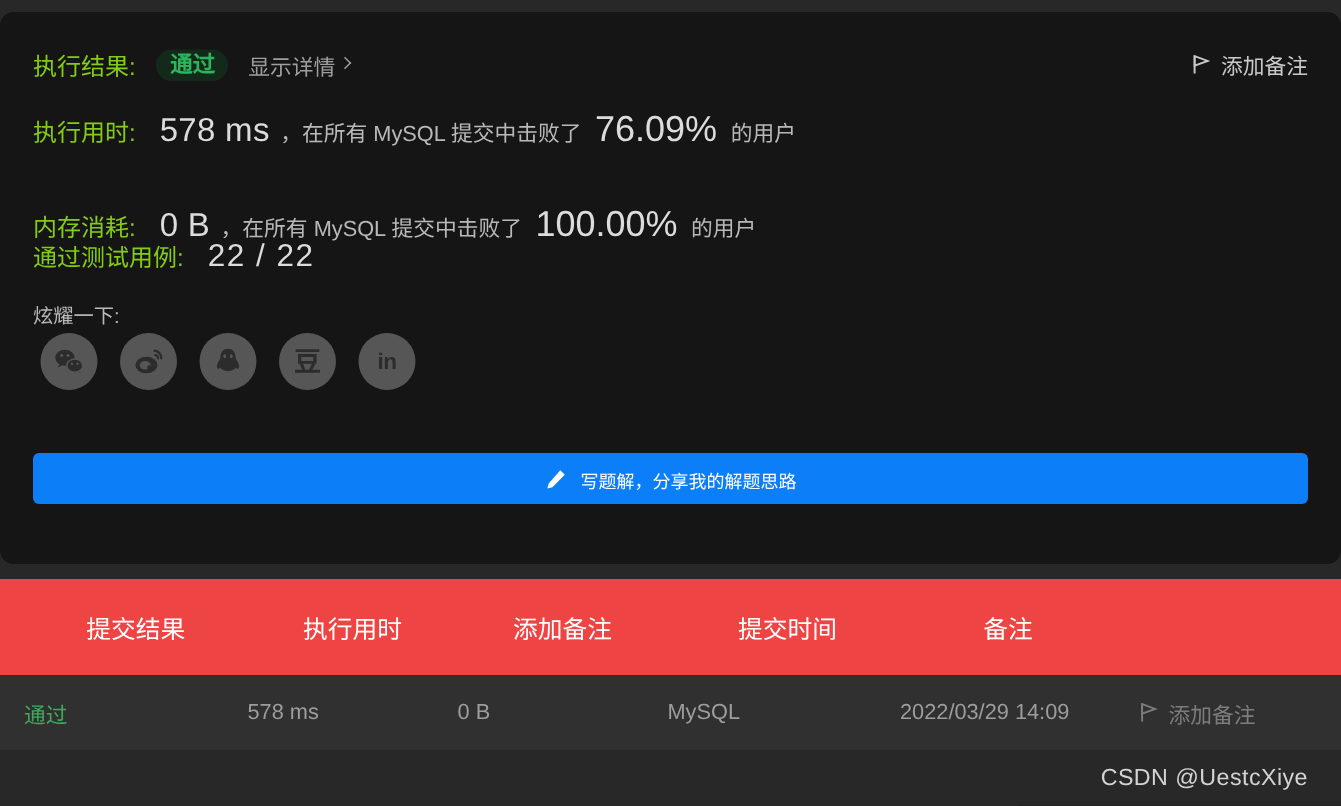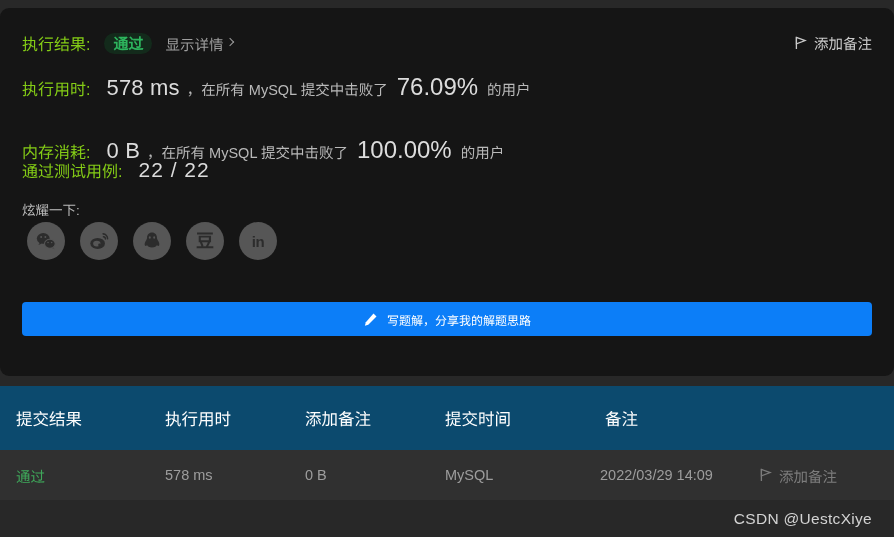--- a/index.html
+++ b/index.html
@@ -203,21 +203,22 @@
     top: 386px;
     width: 894px;
   }
   .thead, .trow {
     display: flex;
     align-items: center;
     box-sizing: border-box;
   }
   .thead {
     height: 64px;
-    background: #0c4a6e;
+    background: #ef4444;
+    text-align: center;
   }
   .trow {
     height: 50px;
     background: #303030;
   }
   .c0 { width: 165px; padding-left: 16px; box-sizing: border-box; }
   .c1 { width: 140px; }
   .c2 { width: 140px; }
   .c3 { width: 155px; }
   .c4 { width: 160px; }

